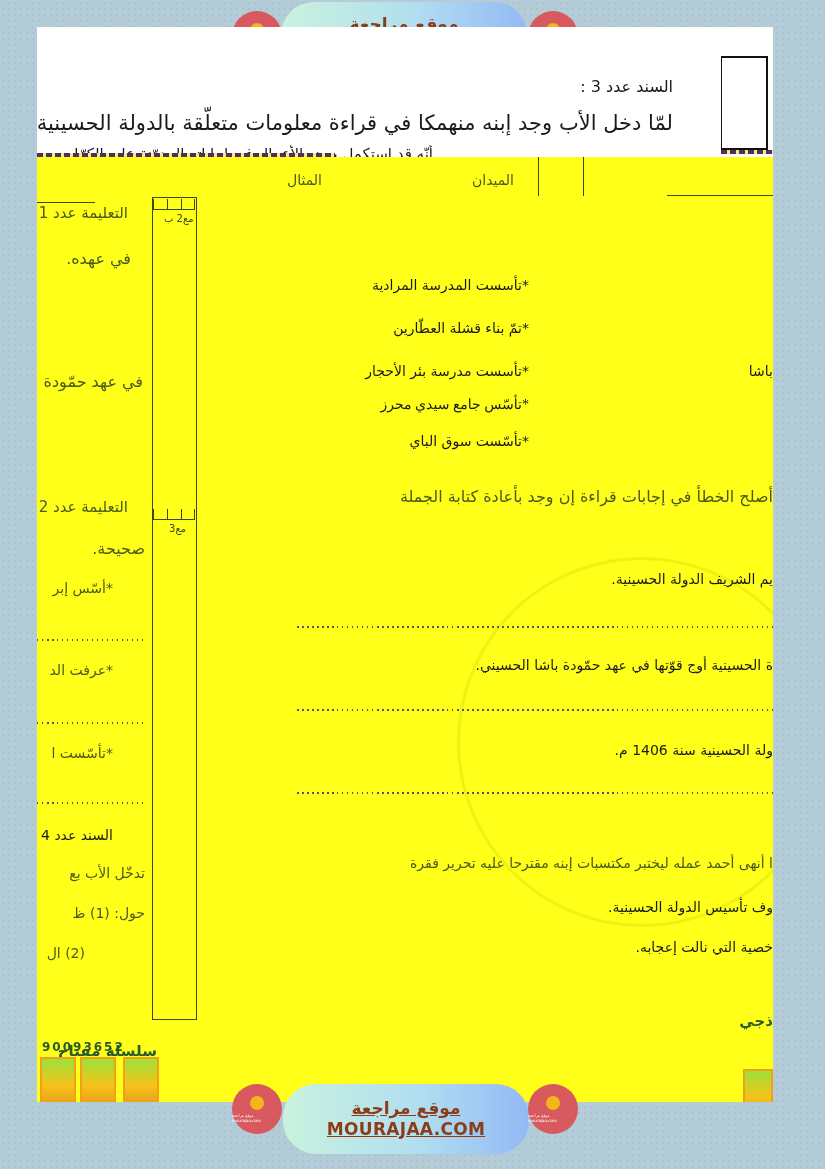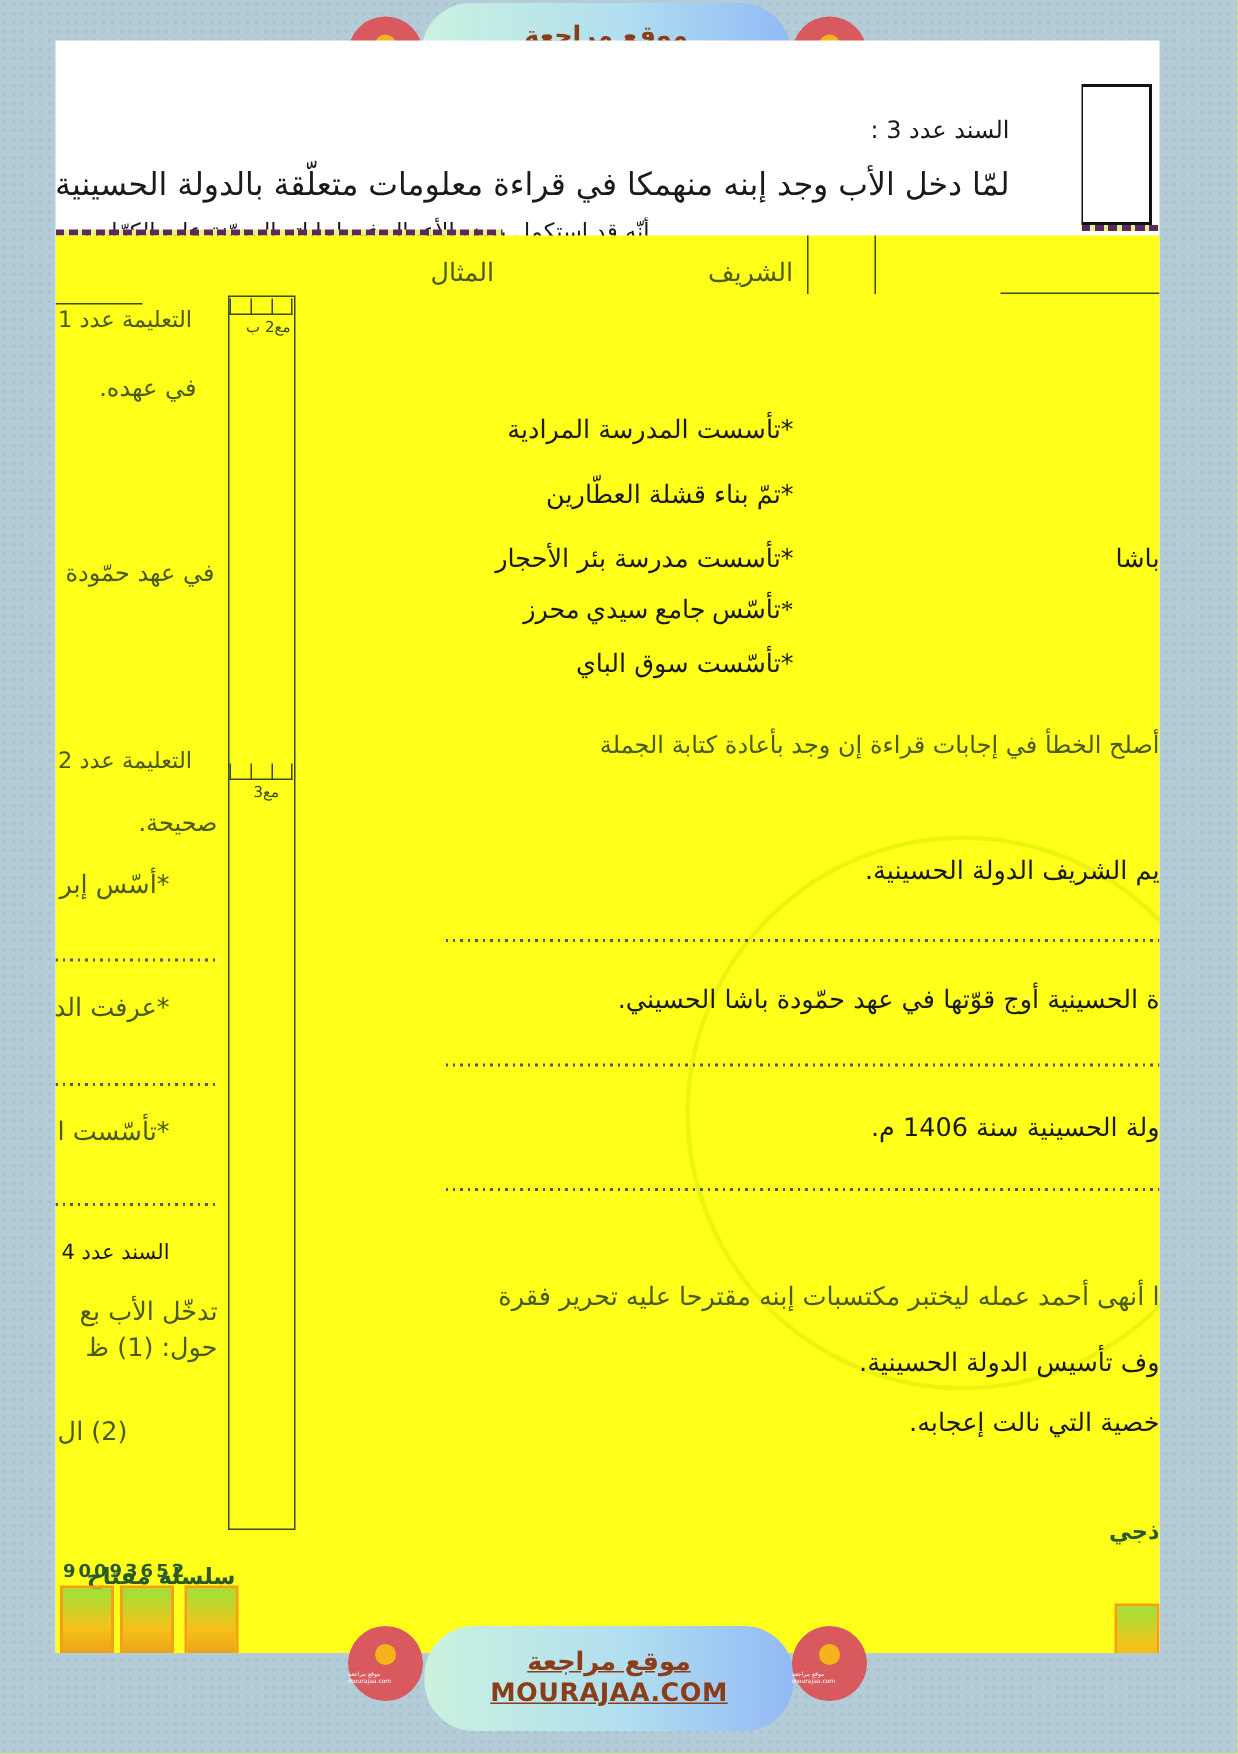--- a/index.html
+++ b/index.html
@@ -16,21 +16,21 @@
     background: #ffffff; overflow: hidden;
   }
   .yellow {
     position: absolute; left: 0; top: 130px; width: 736px; height: 945px;
     background: #ffff1a;
   }
   .abs { position: absolute; }
   .rtl { direction: rtl; text-align: right; }
   .txt-dark { color: #1a1a1a; }
   .txt-olive { color: #4a5a1a; }
-  .txt { font-size: 17px; white-space: nowrap; }
+  .txt { font-size: 14px; white-space: nowrap; }
 
   
   .banner {
     position: absolute; left: 281px; width: 246px; height: 66px; border-radius: 33px;
     background: linear-gradient(90deg, #c9f2de 0%, #b1def0 55%, #93b9f5 100%);
     display: flex; flex-direction: column; align-items: center; justify-content: center;
     color: #8a3d18; font-weight: bold; text-decoration: underline;
   }
   .banner .ar { font-size: 17px; line-height: 20px; }
   .banner .en { font-size: 17px; line-height: 22px; letter-spacing: 0.3px; }
@@ -86,21 +86,21 @@
   <div class="abs rtl txt txt-dark" style="right:340px;top:118px;height:14px;overflow:hidden;font-size:15px;">أنّه قد استكمل بعض الأعمال في إجاباته المدوّنة على الكرّاس</div>
   <div class="dash-line" style="left:0;top:126px;width:298px;"></div>
   <div class="dash-line" style="left:684px;top:123px;width:52px;"></div>
   <div class="box-right" style="left:684px;top:29px;"></div>
 
   <div class="yellow">
     <div class="watermark"></div>
 
     <div class="col-lines" style="left:501px;top:0;height:39px;"></div>
     <div class="col-lines" style="left:546px;top:0;height:39px;"></div>
-    <div class="abs rtl txt txt-olive" style="left:435px;top:15px;">الشريف</div>
+    <div class="abs rtl txt txt-olive" style="left:435px;top:15px;">الميدان</div>
     <div class="abs rtl txt txt-olive" style="left:250px;top:15px;">المثال</div>
     <div class="abs" style="left:630px;top:38px;width:106px;height:1px;background:#3a4a1a;"></div>
 
     <div class="score-col"></div>
     <div class="score-box" style="top:42px;"></div>
     <div class="score-label" style="left:127px;top:56px;">مع2 ب</div>
     <div class="score-box" style="top:352px;"></div>
     <div class="score-label" style="left:132px;top:366px;">مع3</div>
 
     <div class="abs" style="left:0;top:45px;width:58px;height:1px;background:#3a4a1a;"></div>
@@ -129,21 +129,21 @@
     <div class="dots" style="left:260px;top:552px;width:476px;"></div>
 
     <div class="abs rtl txt txt-olive" style="right:660px;top:588px;">*تأسّست ا</div>
     <div class="abs rtl txt txt-dark" style="right:0;top:585px;">ولة الحسينية سنة 1406 م.</div>
     <div class="dots" style="left:0;top:645px;width:108px;"></div>
     <div class="dots" style="left:260px;top:635px;width:476px;"></div>
 
     <div class="abs rtl txt txt-dark" style="right:660px;top:670px;font-size:14px;margin-left:28px;">السند عدد 4</div>
     <div class="abs rtl txt txt-olive" style="right:628px;top:708px;">تدخّل الأب بع</div>
     <div class="abs rtl txt txt-olive" style="right:0;top:698px;">ا أنهى أحمد عمله ليختبر مكتسبات إبنه مقترحا عليه تحرير فقرة</div>
-    <div class="abs rtl txt txt-olive" style="right:628px;top:732px;">حول:   (1) ظ</div>
+    <div class="abs rtl txt txt-olive" style="right:628px;top:748px;">حول:   (1) ظ</div>
     <div class="abs rtl txt txt-dark" style="right:0;top:742px;">وف تأسيس الدولة الحسينية.</div>
     <div class="abs rtl txt txt-olive" style="right:688px;top:788px;">(2) ال</div>
     <div class="abs rtl txt txt-dark" style="right:0;top:782px;">خصية التي نالت إعجابه.</div>
 
     <div class="abs rtl footer-text" style="right:616px;top:865px;font-size:15px;margin-top:20px;">سلسلة مفتاح النـ</div>
     <div class="abs footer-text" style="left:5px;top:883px;font-size:12px;">90093652</div>
     <div class="book" style="left:3px;top:900px;"></div>
     <div class="book" style="left:43px;top:900px;"></div>
     <div class="book" style="left:86px;top:900px;"></div>
     <div class="abs rtl footer-text" style="right:0;top:855px;font-size:15px;">ذجي</div>

